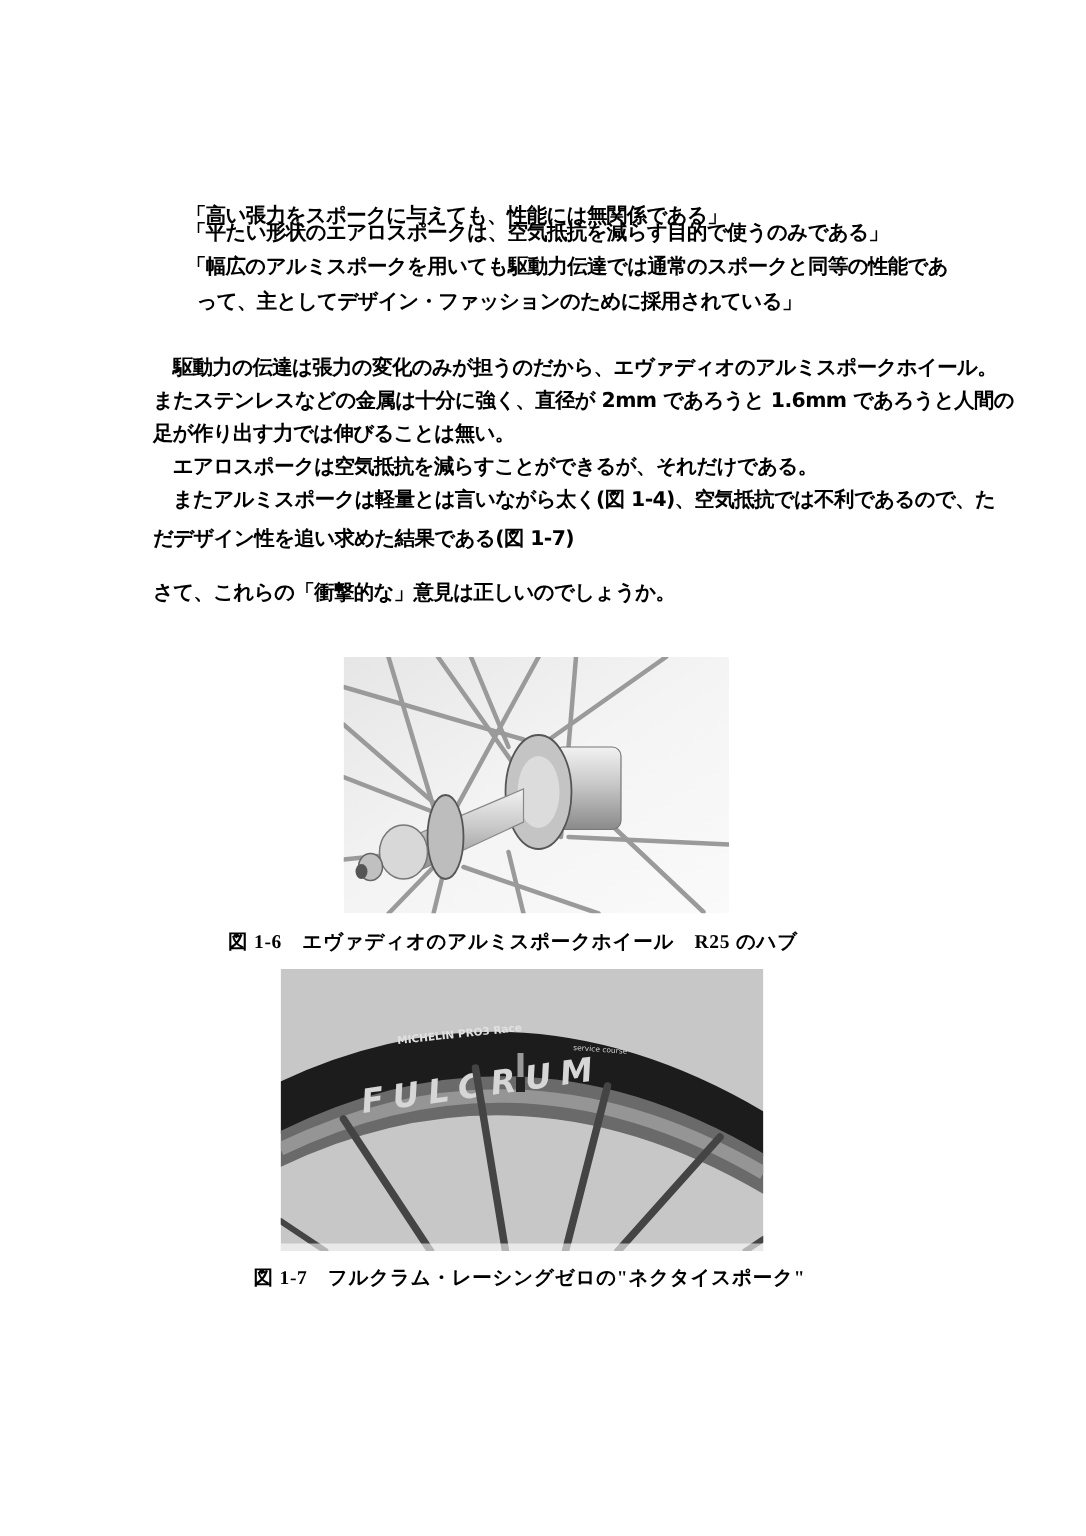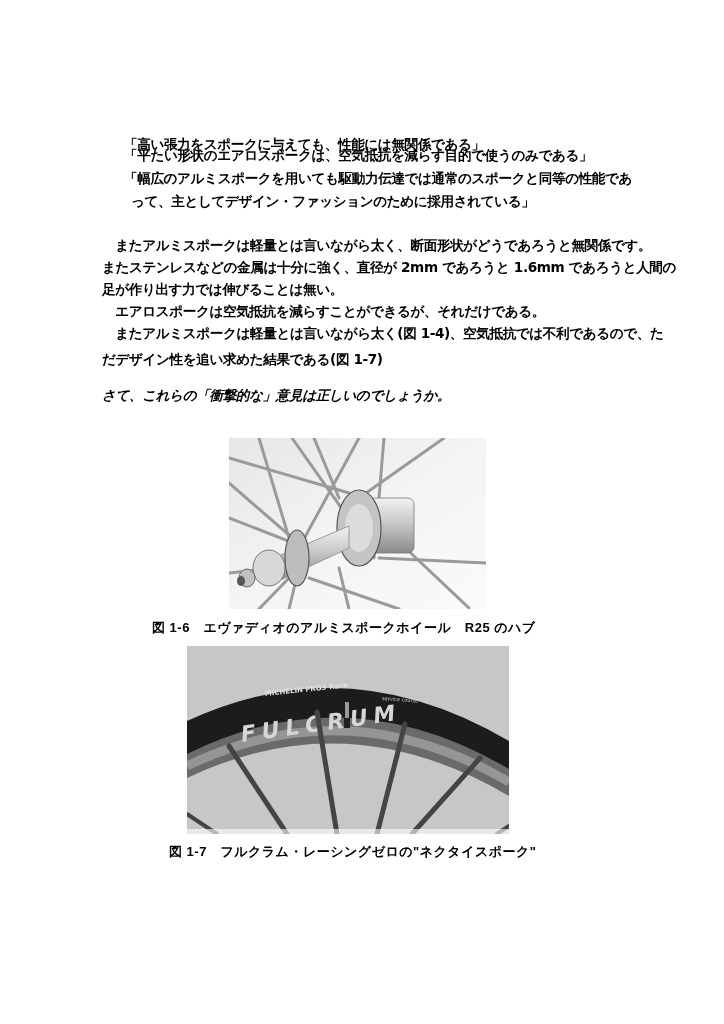--- a/index.html
+++ b/index.html
@@ -1,38 +1,38 @@
 <!DOCTYPE html>
 <html><head>
 <meta charset="utf-8">
 <style>
   html, body { margin: 0; padding: 0; background: #ffffff; }
   body { width: 724px; height: 1024px; position: relative; overflow: hidden;
          font-family: "DejaVu Sans", "Liberation Sans", sans-serif; color: #000; }
   .line { position: absolute; white-space: nowrap; font-size: 13.6px; font-weight: bold; letter-spacing: -0.4px; line-height: 18px; }
-  .caption { position: absolute; white-space: nowrap; font-family: Liberation Sans, sans-serif; font-size: 13px; font-weight: bold; letter-spacing: 0.5px; }
+  .caption { position: absolute; white-space: nowrap; font-family: Liberation Serif, serif; font-size: 13px; font-weight: bold; letter-spacing: 0.5px; }
   .figure { position: absolute; overflow: hidden; }
   svg { display: block; }
 </style>
 </head>
 <body>
 
 <div class="line" style="left:124px; top:123px;margin-top:12px;">「高い張力をスポークに与えても、性能には無関係である」</div>
 <div class="line" style="left:124px; top:146px;">「平たい形状のエアロスポークは、空気抵抗を減らす目的で使うのみである」</div>
 <div class="line" style="left:124px; top:169px;text-align:center;">「幅広のアルミスポークを用いても駆動力伝達では通常のスポークと同等の性能であ</div>
 <div class="line" style="left:131px; top:192px;">って、主としてデザイン・ファッションのために採用されている」</div>
 
-<div class="line" style="left:102px; top:236px;">　またアルミスポークは軽量とは言いながら太く、断面形状がどうであろうと無関係です。</div>
+<div class="line" style="left:102px; top:236px;">　駆動力の伝達は張力の変化のみが担うのだから、エヴァディオのアルミスポークホイール。</div>
 <div class="line" style="left:102px; top:258px;text-align:right;">またステンレスなどの金属は十分に強く、直径が 2mm であろうと 1.6mm であろうと人間の</div>
 <div class="line" style="left:102px; top:280px;">足が作り出す力では伸びることは無い。</div>
 <div class="line" style="left:102px; top:302px;">　エアロスポークは空気抵抗を減らすことができるが、それだけである。</div>
 <div class="line" style="left:102px; top:324px;">　またアルミスポークは軽量とは言いながら太く(図 1-4)、空気抵抗では不利であるので、た</div>
 <div class="line" style="left:102px; top:350px;">だデザイン性を追い求めた結果である(図 1-7)</div>
 
-<div class="line" style="left:102px; top:386px;font-style:italic;">さて、これらの「衝撃的な」意見は正しいのでしょうか。</div>
+<div class="line" style="left:102px; top:386px;">さて、これらの「衝撃的な」意見は正しいのでしょうか。</div>
 
 <div class="figure" style="left:229px; top:438px; width:257px; height:171px;">
   <svg width="257" height="171" viewBox="0 0 257 171">
     <defs>
       <linearGradient id="hubbg" x1="0" y1="0" x2="1" y2="1">
         <stop offset="0" stop-color="#e6e6e6"></stop>
         <stop offset="0.5" stop-color="#f4f4f4"></stop>
         <stop offset="1" stop-color="#fafafa"></stop>
       </linearGradient>
       <linearGradient id="metal" x1="0" y1="0" x2="0" y2="1">

